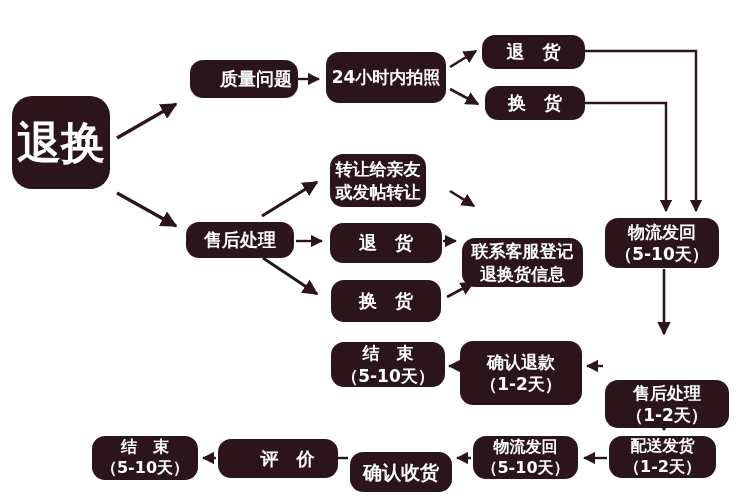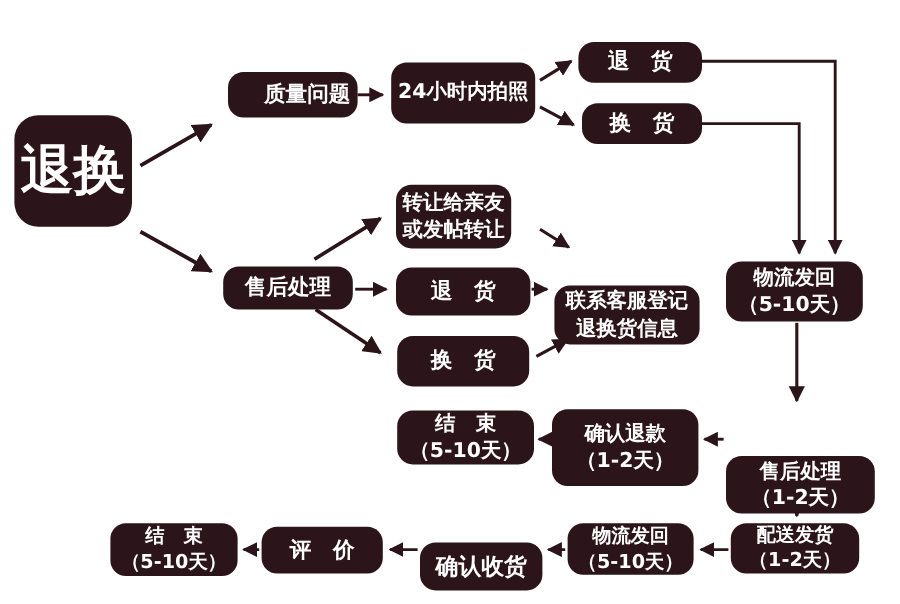--- a/index.html
+++ b/index.html
@@ -52,21 +52,21 @@
   #n-return-mid{left:330px;top:223px;width:112px;height:40px;font-size:18px;}
   #n-exchange-mid{left:331px;top:280px;width:110px;height:42px;font-size:18px;}
   #n-register{left:462px;top:218px;width:121px;height:49px;font-size:17px;margin-top:20px;}
   #n-logistics-right{left:605px;top:218px;width:114px;height:50px;font-size:17px;}
   #n-aftersales{left:605px;top:341px;width:124px;height:48px;font-size:17px;margin-top:39px;}
   #n-refund{left:460px;top:341px;width:122px;height:64px;font-size:17px;}
   #n-end-mid{left:331px;top:342px;width:114px;height:45px;font-size:17px;}
   #n-delivery{left:609px;top:436px;width:107px;height:42px;font-size:16px;}
   #n-logistics-bottom{left:473px;top:436px;width:105px;height:43px;font-size:16px;}
   #n-receipt{left:350px;top:452px;width:102px;height:40px;font-size:19px;}
-  #n-evaluate{left:218px;top:439px;width:101px;height:39px;font-size:18px;}
+  #n-evaluate{left:218px;top:439px;width:101px;height:39px;font-size:18px;padding-left:19px;}
   #n-end-bottom{left:92px;top:436px;width:106px;height:44px;font-size:16px;}
 </style>
 </head>
 <body>
 
 <div class="stage">
 
   <svg class="arrows" viewBox="0 0 750 503">
     <defs>
       <marker id="ah" viewBox="0 0 10 10" refX="9" refY="5" markerWidth="5.2" markerHeight="5.2" orient="auto-start-reverse">

